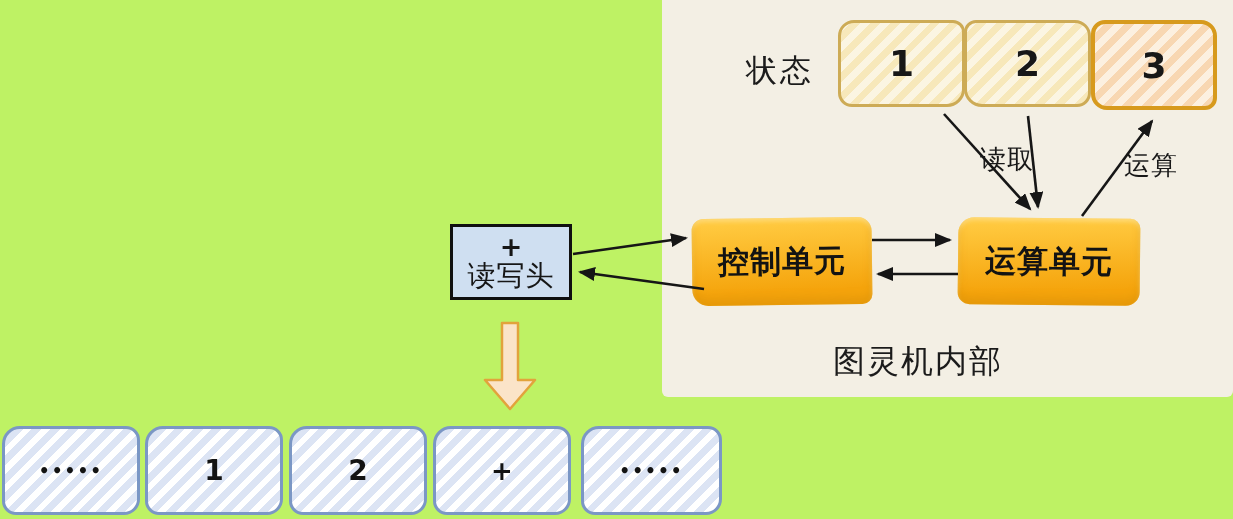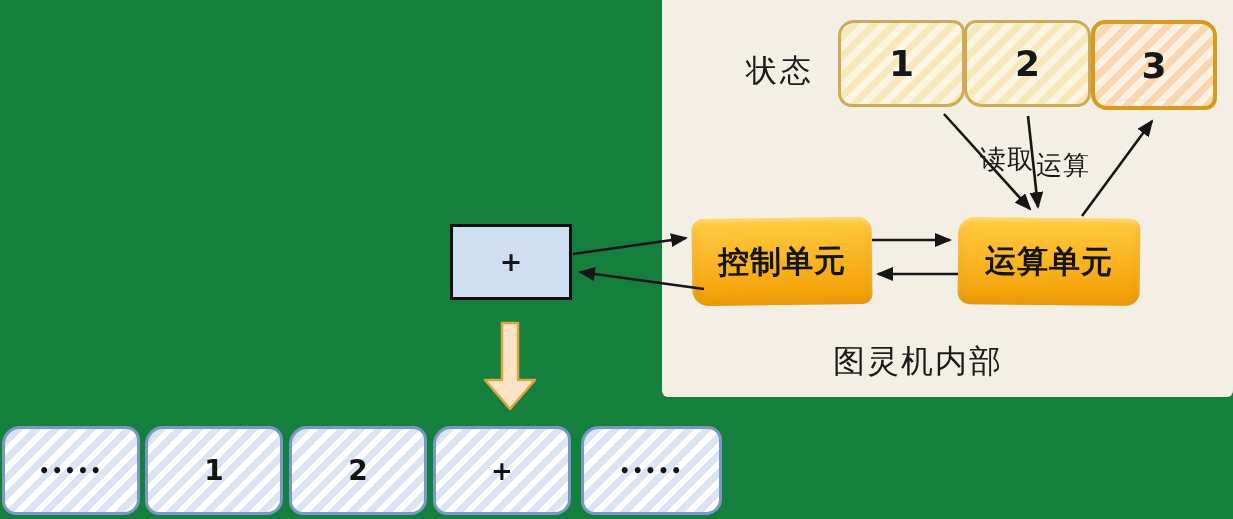--- a/index.html
+++ b/index.html
@@ -1,18 +1,18 @@
 <!DOCTYPE html>
 <html><head>
 <meta charset="utf-8">
 <style>
   html,body{margin:0;padding:0;background:#ffffff;}
   .stage{
     position:relative;width:1233px;height:519px;overflow:hidden;
-    background:#15803d;
+    background:#bef264;
     font-family:"DejaVu Sans","Liberation Sans",sans-serif;
     color:#161616;
   }
   
   .panel{
     position:absolute;left:662px;top:0;width:571px;height:397px;
     background:#f3efe4;border-radius:0 0 6px 6px;
   }
   .panel-title{
     position:absolute;left:833px;top:340px;width:240px;
@@ -46,21 +46,21 @@
     border-radius:12px 14px 10px 16px;
     box-shadow:inset 0 -7px 9px rgba(205,135,5,.38), inset 0 3px 4px rgba(255,235,170,.55);
   }
   .unit-control{left:692px;width:180px;transform:rotate(-.7deg);}
   .unit-alu{left:958px;width:182px;transform:rotate(.6deg);border-radius:16px 10px 14px 12px;}
   
   .edge-label{
     position:absolute;font-size:26px;font-weight:500;color:#181818;letter-spacing:1px;text-align:right;
   }
   .edge-read{left:980px;top:142px;}
-  .edge-compute{left:1036px;top:148px;}
+  .edge-compute{left:1124px;top:148px;}
   
   .head-box{
     position:absolute;left:450px;top:224px;width:122px;height:76px;box-sizing:border-box;
     background:#cfdff1;border:3px solid #101010;
     display:flex;flex-direction:column;align-items:center;justify-content:center;
     line-height:1.1;
   }
   .head-symbol{font-size:27px;font-weight:600;}
   .head-label{font-size:28px;font-weight:500;letter-spacing:1px;}
   
@@ -100,20 +100,21 @@
 
   <div class="unit unit-control">
     <span>控制单元</span>
   </div>
   <div class="unit unit-alu">
     <span>运算单元</span>
   </div>
 
   <div class="head-box">
     <span class="head-symbol">+</span>
+    <span class="head-label">读写头</span>
   </div>
 
   <svg class="overlay" viewBox="0 0 1233 519">
     <defs>
       <marker id="ah" markerUnits="userSpaceOnUse" markerWidth="18" markerHeight="14" refX="15" refY="7" orient="auto">
         <path d="M0,0 L17,7 L0,14 z" fill="#161616"></path>
       </marker>
     </defs>
 
     <polygon points="502,323 518,323 518,380 535,380 510,409 485,380 502,380" fill="#fbe4c8" stroke="#e2a33c" stroke-width="2.5" stroke-linejoin="round"></polygon>

